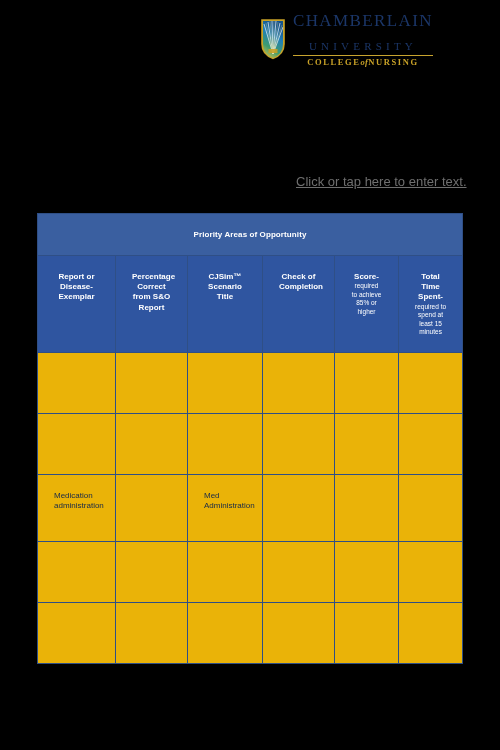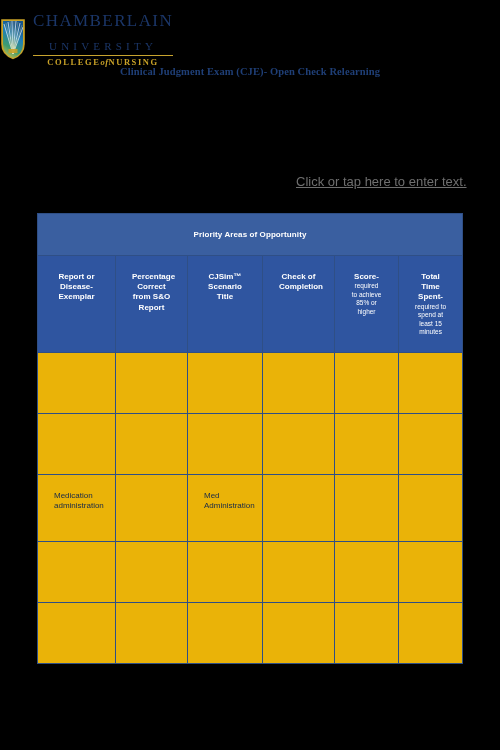--- a/index.html
+++ b/index.html
@@ -21,21 +21,21 @@
     background: #000000;
   }
 
   
   .logo-block {
     position: absolute;
     left: 0;
     top: 12px;
     width: 433px;
     display: flex;
-    justify-content: flex-start;
+    justify-content: flex-end;
     align-items: flex-start;
   }
   .logo-inner {
     display: flex;
     align-items: center;
     gap: 7px;
   }
   .shield {
     width: 26px;
     height: 42px;
@@ -216,21 +216,20 @@
       </span>
       <span class="wordmark">
         <span class="wm-chamberlain">CHAMBERLAIN</span>
         <span class="wm-university">UNIVERSITY</span>
         <span class="wm-rule"></span>
         <span class="wm-college"><span>COLLEGE</span><span class="of">of</span><span>NURSING</span></span>
       </span>
     </div>
   </div>
 
-  <div class="doc-title">Clinical Judgment Exam (CJE)- Open Check Relearning</div>
 
   <div class="enter-text">Click or tap here to enter text.</div>
 
   <div class="tbl-wrap">
     <table class="pao">
       <colgroup>
         <col class="c1">
           <col class="c2">
           <col class="c3">
         <col class="c4">

